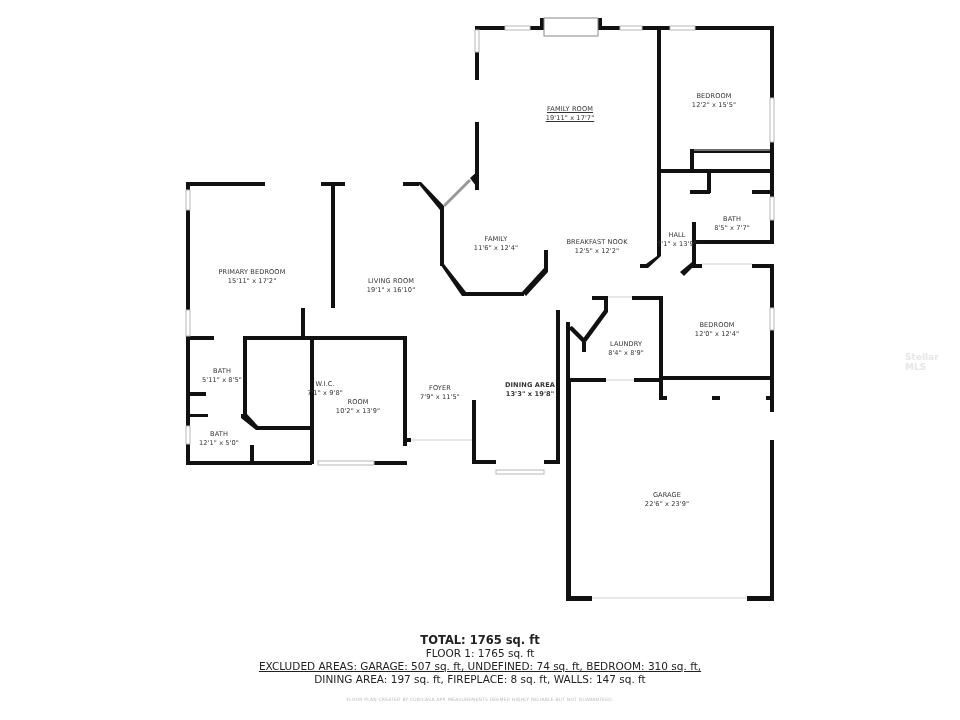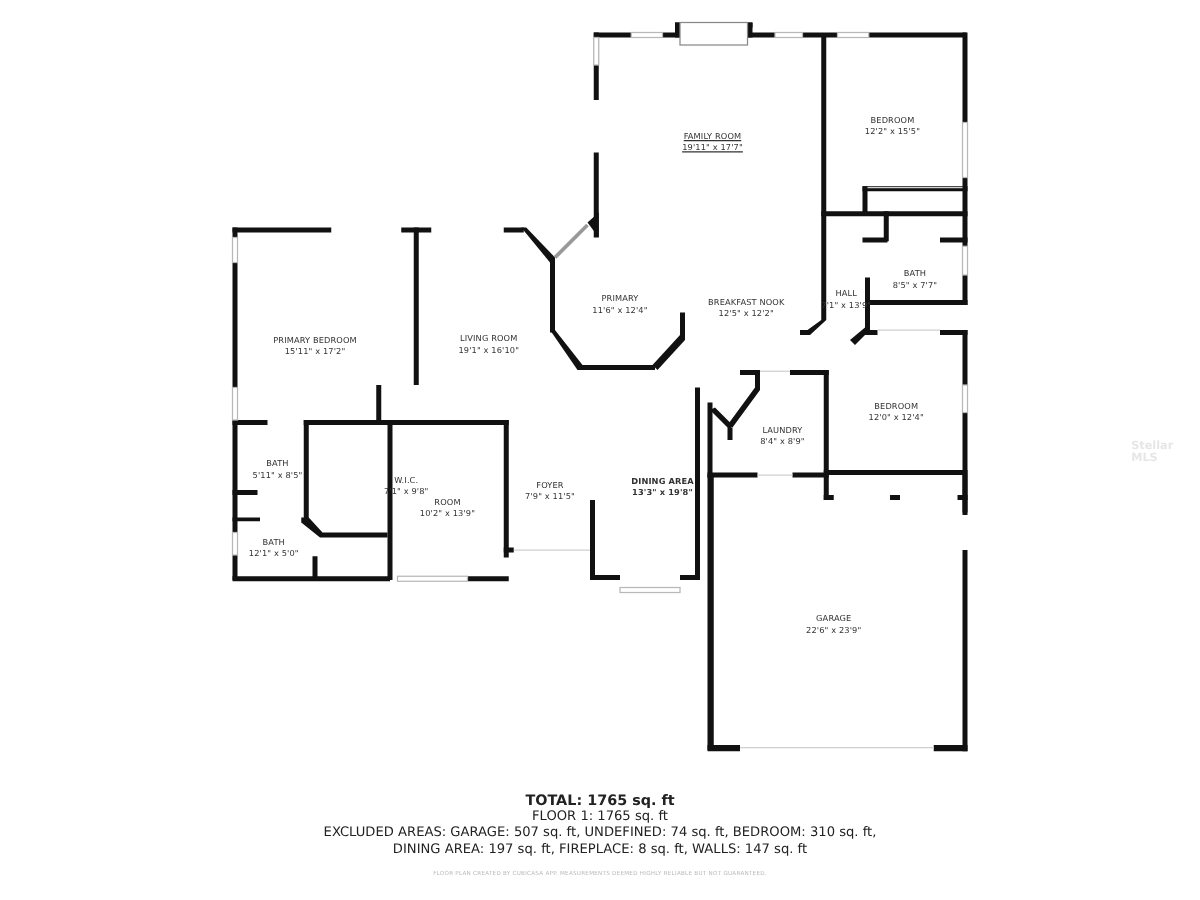--- a/index.html
+++ b/index.html
@@ -7,21 +7,21 @@
     #plan { position: absolute; left: 0; top: 0; width: 960px; height: 720px; }
     .wall { fill: #111111; }
     .win { fill: #ffffff; stroke: #b8b8b8; stroke-width: 1; }
     .door { stroke: #cfcfcf; stroke-width: 1; fill: none; }
     .room-label { position: absolute; text-align: center; font-size: 6.6px; color: #333; line-height: 9px; white-space: nowrap; transform: translateX(-50%); letter-spacing: 0.1px; }
     .room-label .name { display: block; }
     .room-label .dim { display: block; }
     .summary { position: absolute; left: 0; width: 960px; text-align: center; color: #222; font-family: "DejaVu Sans", sans-serif; }
     .total { top: 633px; font-size: 11.5px; font-weight: bold; }
     .floor1 { top: 647px; font-size: 10.5px; }
-    .excl1 { top: 660px; font-size: 10.5px; }
+    .excl1 { top: 660px; font-size: 10.5px; text-decoration: underline; }
     .excl2 { top: 673px; font-size: 10.5px; }
     .credit { top: 697px; font-size: 4.5px; color: #b9b9b9; letter-spacing: 0.2px; }
     .watermark { position: absolute; left: 905px; top: 352px; font-size: 9px; color: #e6e6e6; font-weight: bold; }
   </style>
 </head>
 <body>
 
 <svg id="plan" viewBox="0 0 960 720" xmlns="http://www.w3.org/2000/svg">
   <g>
 
@@ -134,26 +134,26 @@
     <line class="door" x1="608" y1="297" x2="632" y2="297"></line>
     <line class="door" x1="606" y1="380" x2="634" y2="380"></line>
     <line class="door" x1="444" y1="206" x2="470" y2="180" style="stroke:#999;stroke-width:3"></line>
   </g>
 </svg>
 
 <div class="room-label" style="left:252px; top:268px;">
   <span class="name">PRIMARY BEDROOM</span>
   <span class="dim">15'11" x 17'2"</span>
 </div>
-<div class="room-label" style="left:391px; top:267px;">
+<div class="room-label" style="left:391px; top:277px;">
   <span class="name">LIVING ROOM</span>
   <span class="dim">19'1" x 16'10"</span>
 </div>
 <div class="room-label" style="left:496px; top:235px;">
-  <span class="name">PRIMARY</span>
+  <span class="name">FAMILY</span>
   <span class="dim">11'6" x 12'4"</span>
 </div>
 <div class="room-label" style="left:570px; top:105px;text-decoration:underline;">
   <span class="name">FAMILY ROOM</span>
   <span class="dim">19'11" x 17'7"</span>
 </div>
 <div class="room-label" style="left:597px; top:238px;">
   <span class="name">BREAKFAST NOOK</span>
   <span class="dim">12'5" x 12'2"</span>
 </div>

